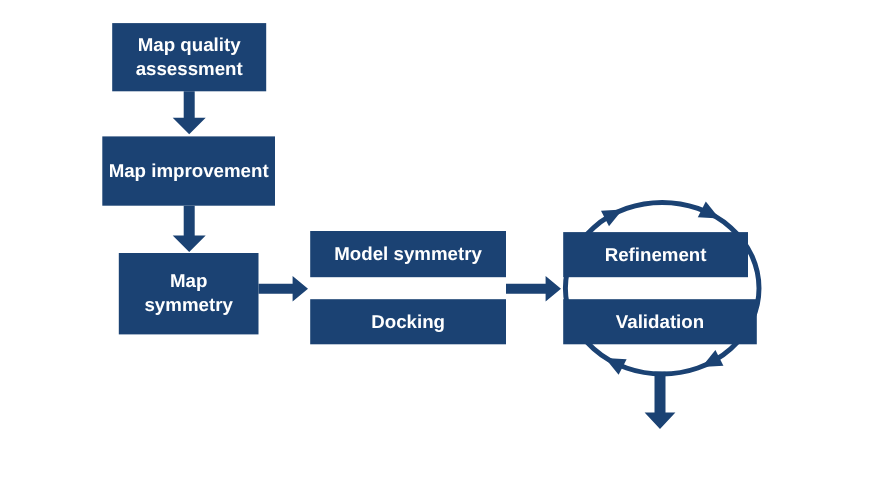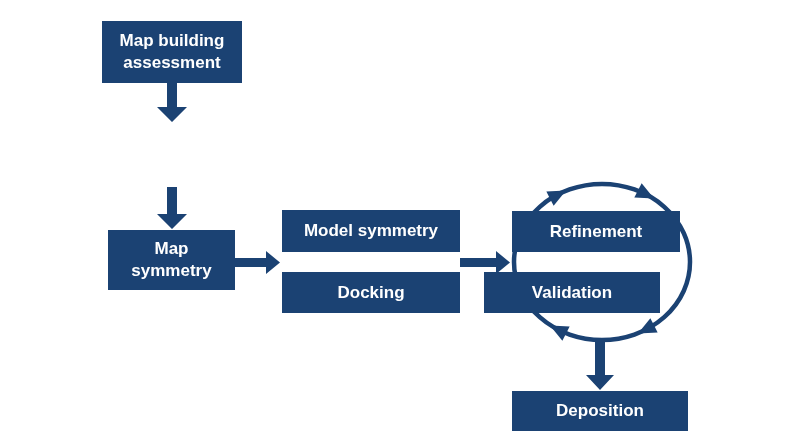--- a/index.html
+++ b/index.html
@@ -53,41 +53,41 @@
     <path class="arrow" d="M167,187 L177,187 L177,214 L187,214 L172,229 L157,214 L167,214 Z"></path>
 
     <path class="arrow" d="M235,258 L266,258 L266,251 L280,262.5 L266,274 L266,267 L235,267 Z"></path>
 
     <path class="arrow" d="M460,258 L496,258 L496,251 L510,262.5 L496,274 L496,267 L460,267 Z"></path>
 
     <path class="arrow" d="M595,338 L605,338 L605,375 L614,375 L600,390 L586,375 L595,375 Z"></path>
   </svg>
 
   <div class="node" style="left:102px; top:21px; width:140px; height:62px;">
-    <span>Map building assessment</span>
+    <span>Map quality assessment</span>
   </div>
 
+  <div class="node" style="left:93px; top:124px; width:157px; height:63px;">
+    <span>Map improvement</span>
+  </div>
 
-  <div class="node" style="left:108px; top:230px; width:127px; height:60px;">
+  <div class="node" style="left:108px; top:230px; width:127px; height:74px;">
     <span style="display:inline-block; max-width:100px;">Map symmetry</span>
   </div>
 
   <div class="node" style="left:282px; top:210px; width:178px; height:42px;">
     <span>Model symmetry</span>
   </div>
 
   <div class="node" style="left:282px; top:272px; width:178px; height:41px;">
     <span>Docking</span>
   </div>
 
   <div class="node" style="left:512px; top:211px; width:168px; height:41px;">
     <span>Refinement</span>
   </div>
 
-  <div class="node" style="left:484px; top:272px; width:176px; height:41px;">
+  <div class="node" style="left:512px; top:272px; width:176px; height:41px;">
     <span>Validation</span>
   </div>
 
-  <div class="node" style="left:512px; top:391px; width:176px; height:40px;">
-    <span>Deposition</span>
-  </div>
 
 </div>
 
 </body></html>

